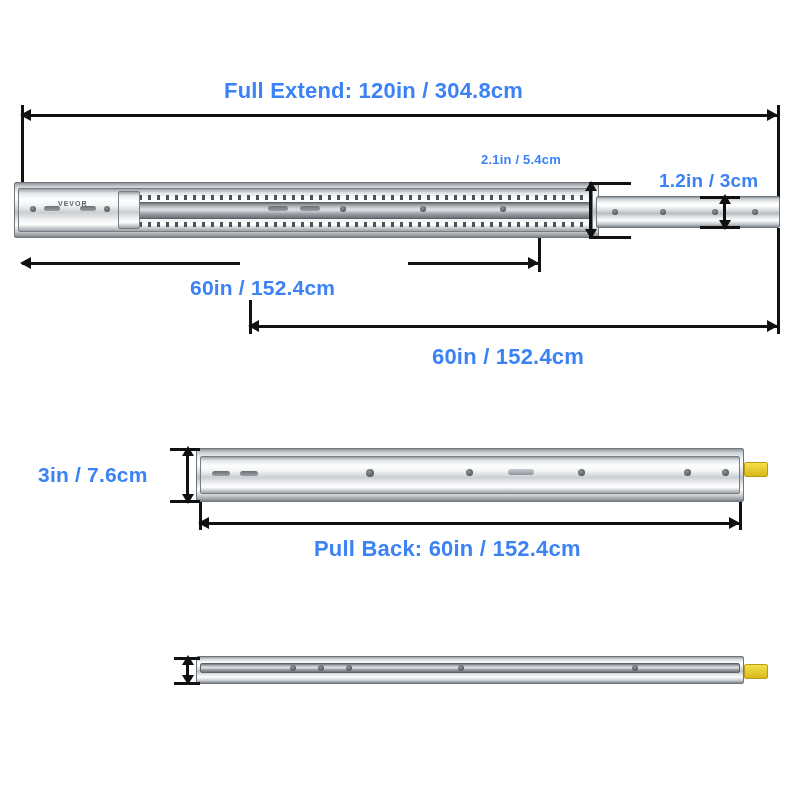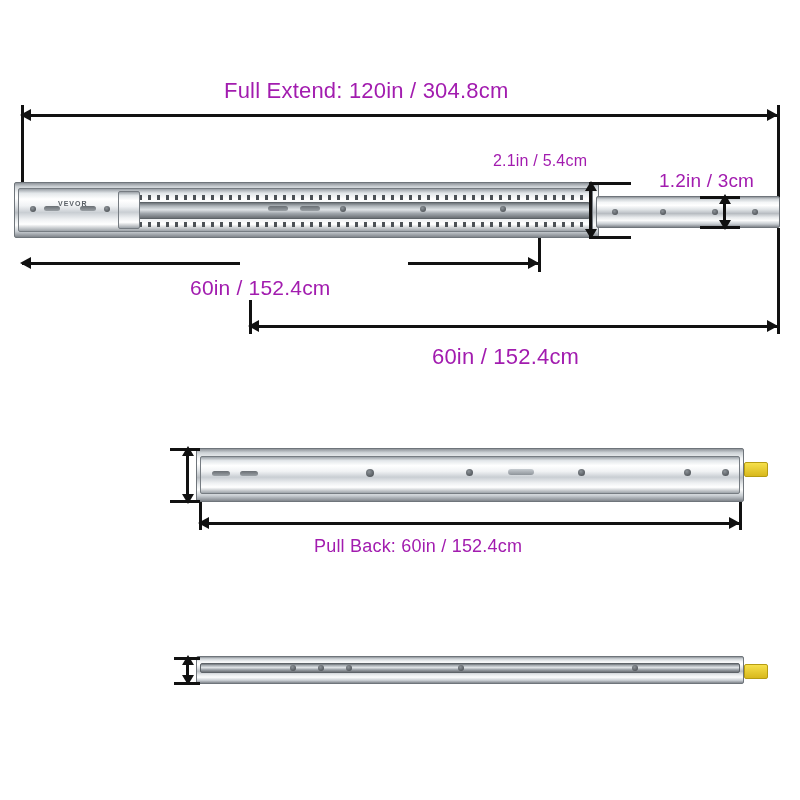--- a/index.html
+++ b/index.html
@@ -16,22 +16,22 @@
   }
   #stage {
     position: relative;
     width: 800px;
     height: 800px;
   }
 
   
   .label {
     position: absolute;
-    font-weight: normal;
-    color: #a21caf;
+    font-weight: bold;
+    color: #3b82f6;
     white-space: nowrap;
     letter-spacing: 0.2px;
   }
 
   
   .dim-h {
     position: absolute;
     height: 3px;
     background: #111111;
   }
@@ -193,21 +193,21 @@
   <div class="hole" style="left:340px; top:206px; width:6px; height:6px;"></div>
   <div class="hole" style="left:420px; top:206px; width:6px; height:6px;"></div>
   <div class="hole" style="left:500px; top:206px; width:6px; height:6px;"></div>
 
   <div class="rail steel" style="left:596px; top:196px; width:184px; height:32px;"></div>
   <div class="hole" style="left:612px; top:209px; width:6px; height:6px;"></div>
   <div class="hole" style="left:660px; top:209px; width:6px; height:6px;"></div>
   <div class="hole" style="left:712px; top:209px; width:6px; height:6px;"></div>
   <div class="hole" style="left:752px; top:209px; width:6px; height:6px;"></div>
 
-  <div class="label" style="left:493px; top:152px; font-size:16px;">2.1in / 5.4cm</div>
+  <div class="label" style="left:481px; top:152px; font-size:13px;">2.1in / 5.4cm</div>
   <div class="dim-v" style="left:589px; top:182px; height:56px;"></div>
   <div class="arrow up" style="left:585px; top:181px;"></div>
   <div class="arrow down" style="left:585px; top:229px;"></div>
   <div class="cap-h" style="left:589px; top:182px; width:42px;"></div>
   <div class="cap-h" style="left:589px; top:236px; width:42px;"></div>
 
   <div class="label" style="left:659px; top:170px; font-size:19px;">1.2in / 3cm</div>
   <div class="dim-v" style="left:723px; top:196px; height:32px;"></div>
   <div class="arrow up" style="left:719px; top:194px;"></div>
   <div class="arrow down" style="left:719px; top:220px;"></div>
@@ -234,32 +234,33 @@
   <div class="slot" style="left:212px; top:471px; width:18px; height:5px;"></div>
   <div class="slot" style="left:240px; top:471px; width:18px; height:5px;"></div>
   <div class="hole" style="left:366px; top:469px; width:8px; height:8px;"></div>
   <div class="hole" style="left:466px; top:469px; width:7px; height:7px;"></div>
   <div class="hole" style="left:578px; top:469px; width:7px; height:7px;"></div>
   <div class="hole" style="left:684px; top:469px; width:7px; height:7px;"></div>
   <div class="hole" style="left:722px; top:469px; width:7px; height:7px;"></div>
   <div class="slot" style="left:508px; top:469px; width:26px; height:6px; background:linear-gradient(to bottom,#c6cbd0,#8e949a);"></div>
   <div class="tab-yellow" style="left:744px; top:462px; width:22px; height:13px;"></div>
 
+  <div class="label" style="left:38px; top:463px; font-size:21px;">3in / 7.6cm</div>
   <div class="dim-v" style="left:186px; top:448px; height:54px;"></div>
   <div class="arrow up" style="left:182px; top:446px;"></div>
   <div class="arrow down" style="left:182px; top:494px;"></div>
   <div class="cap-h" style="left:170px; top:448px; width:30px;"></div>
   <div class="cap-h" style="left:170px; top:500px; width:30px;"></div>
 
   <div class="dim-h" style="left:200px; top:522px; width:540px;"></div>
   <div class="arrow left" style="left:198px; top:517px;"></div>
   <div class="arrow right" style="left:729px; top:517px;"></div>
   <div class="cap-v" style="left:199px; top:502px; height:28px;"></div>
   <div class="cap-v" style="left:739px; top:502px; height:28px;"></div>
-  <div class="label" style="left:314px; top:536px; font-size:18px;">Pull Back: 60in / 152.4cm</div>
+  <div class="label" style="left:314px; top:536px; font-size:22px;">Pull Back: 60in / 152.4cm</div>
 
   <div class="rail steel" style="left:196px; top:656px; width:548px; height:28px;"></div>
   <div class="rail steel-dark" style="left:200px; top:663px; width:540px; height:10px;"></div>
   <div class="hole" style="left:290px; top:665px; width:6px; height:6px;"></div>
   <div class="hole" style="left:318px; top:665px; width:6px; height:6px;"></div>
   <div class="hole" style="left:346px; top:665px; width:6px; height:6px;"></div>
   <div class="hole" style="left:458px; top:665px; width:6px; height:6px;"></div>
   <div class="hole" style="left:632px; top:665px; width:6px; height:6px;"></div>
   <div class="tab-yellow" style="left:744px; top:664px; width:22px; height:13px;"></div>
 

